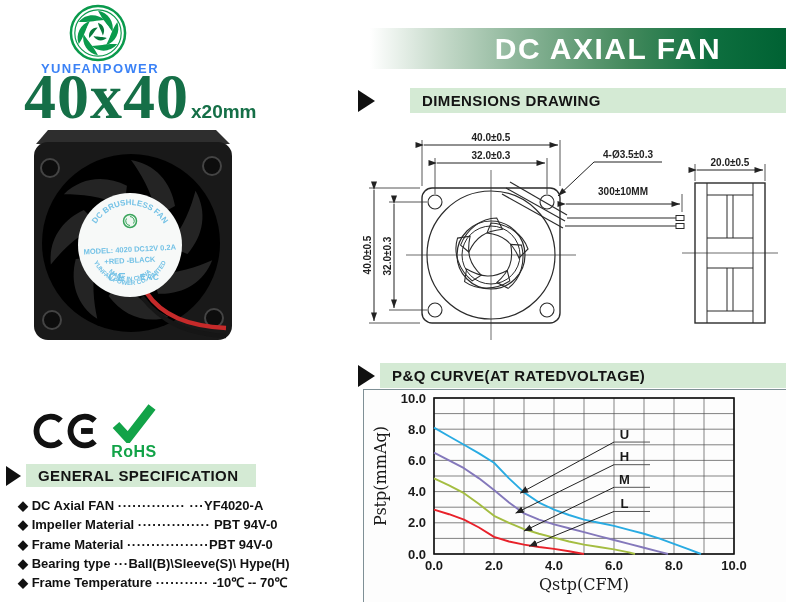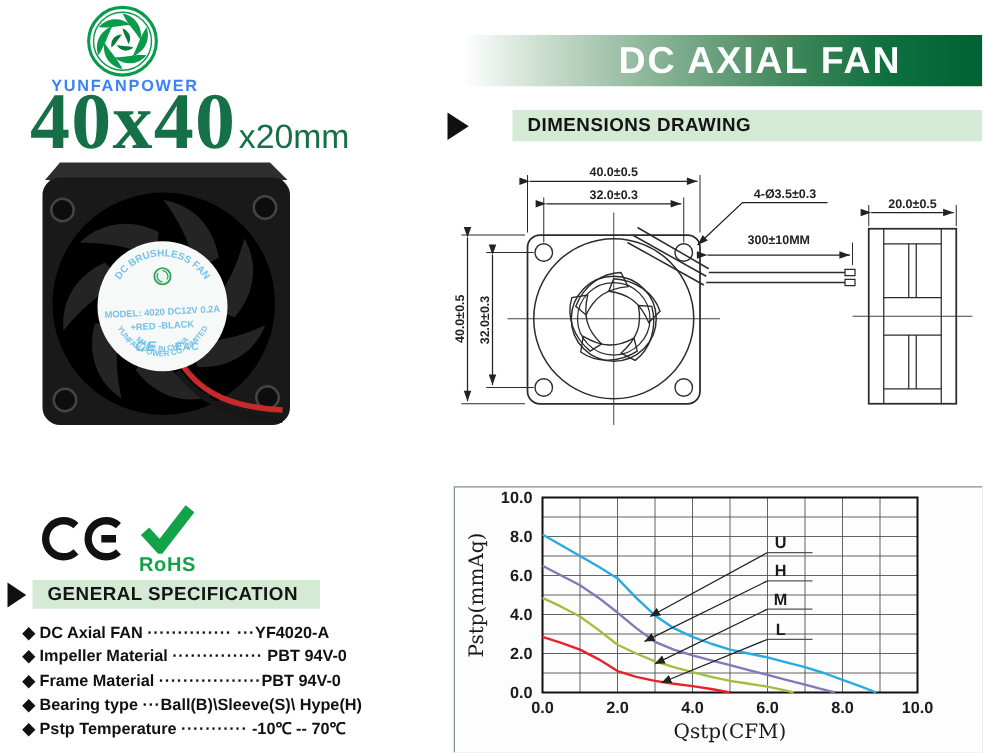--- a/index.html
+++ b/index.html
@@ -4,21 +4,21 @@
 <style>
   html,body{margin:0;padding:0;background:#fff;}
   .page{position:relative;width:786px;height:602px;background:#fff;overflow:hidden;
         font-family:"Liberation Sans",sans-serif;color:#111;}
 
   
   .brand-text{position:absolute;left:34px;top:61px;width:132px;text-align:center;
               color:#3b82f6;font-size:13px;font-weight:bold;letter-spacing:1.4px;}
   .size-title{position:absolute;left:24px;top:74px;display:flex;align-items:baseline;color:#156f47;}
   .size-main{font-size:64px;font-weight:bold;letter-spacing:1px;line-height:46px;font-family:Liberation Serif, serif;}
-  .size-sub{font-size:27px;font-weight:normal;margin-left:2px;}
+  .size-sub{font-size:19px;font-weight:bold;margin-left:2px;}
   .banner{position:absolute;left:370px;top:28px;width:416px;height:41px;
           background:linear-gradient(90deg,#ffffff 0%,#c9dccd 16%,#92b99e 34%,#43895c 62%,#0e6f3f 82%,#006233 100%);
           display:flex;align-items:center;justify-content:center;padding-left:60px;box-sizing:border-box;}
   .banner span{color:#fff;font-size:30px;font-weight:bold;letter-spacing:1.5px;white-space:nowrap;}
 
   
   .sec{position:absolute;height:25px;display:flex;align-items:center;}
   .sec .tri{width:0;height:0;border-top:11px solid transparent;border-bottom:11px solid transparent;
             border-left:17px solid #101010;margin-right:5px;}
   .sec .bar{flex:1;height:25px;background:#d4ead4;display:flex;align-items:center;
@@ -79,20 +79,24 @@
     <span class="size-sub">x20mm</span>
   </div>
 
   <div class="banner">
     <span>DC AXIAL FAN</span>
   </div>
 
   <div class="sec" style="left:358px;top:88px;width:428px;gap:30px;">
     <div class="tri"></div>
     <div class="bar">DIMENSIONS DRAWING</div>
+  </div>
+  <div class="sec" style="left:358px;top:363px;width:428px;">
+    <div class="tri"></div>
+    <div class="bar">P&amp;Q CURVE(AT RATEDVOLTAGE)</div>
   </div>
   <div class="sec" style="left:6px;top:464px;width:250px;height:23px;">
     <div class="tri" style="border-top-width:10px;border-bottom-width:10px;border-left-width:15px;"></div>
     <div class="bar" style="height:23px;">GENERAL SPECIFICATION</div>
   </div>
 
   <svg class="photo" width="212" height="226" viewBox="0 0 212 226">
     <defs>
       <path id="arcTop" d="M62.6,112.1 A40 40 0 0 1 141.4,112.1"></path>
       <path id="arcBot1" d="M64.4,132.7 A40 40 0 0 0 139.6,132.7"></path>
@@ -227,21 +231,21 @@
       <path d="M5 22 L17 35 L41 4" fill="none" stroke="#12a348" stroke-width="9"></path>
     </svg>
     <div class="rohs-text">RoHS</div>
   </div>
 
   <div class="spec-list">
     <div class="spec-row"><span>◆</span> <span>DC Axial FAN </span><span class="leader">·············· ···</span><span>YF4020-A</span></div>
     <div class="spec-row"><span>◆</span> <span>Impeller Material </span><span class="leader">···············</span><span> PBT 94V-0</span></div>
     <div class="spec-row"><span>◆</span> <span>Frame Material </span><span class="leader">·················</span><span>PBT 94V-0</span></div>
     <div class="spec-row"><span>◆</span> <span>Bearing type </span><span class="leader">···</span><span>Ball(B)\Sleeve(S)\ Hype(H)</span></div>
-    <div class="spec-row"><span>◆</span> <span>Pstp Temperature </span><span class="leader">···········</span><span> -10℃ -- 70℃</span></div>
+    <div class="spec-row"><span>◆</span> <span>Frame Temperature </span><span class="leader">···········</span><span> -10℃ -- 70℃</span></div>
   </div>
 
   <div class="chart-wrap">
     <svg id="pq-chart" width="422" height="212" viewBox="0 0 422 212">
       <defs>
         <marker id="arr" markerWidth="9" markerHeight="8" refX="8" refY="4" orient="auto">
           <path d="M0,0.5 L8,4 L0,7.5 Z" fill="#222"></path>
         </marker>
       </defs>
       <g id="plot">

